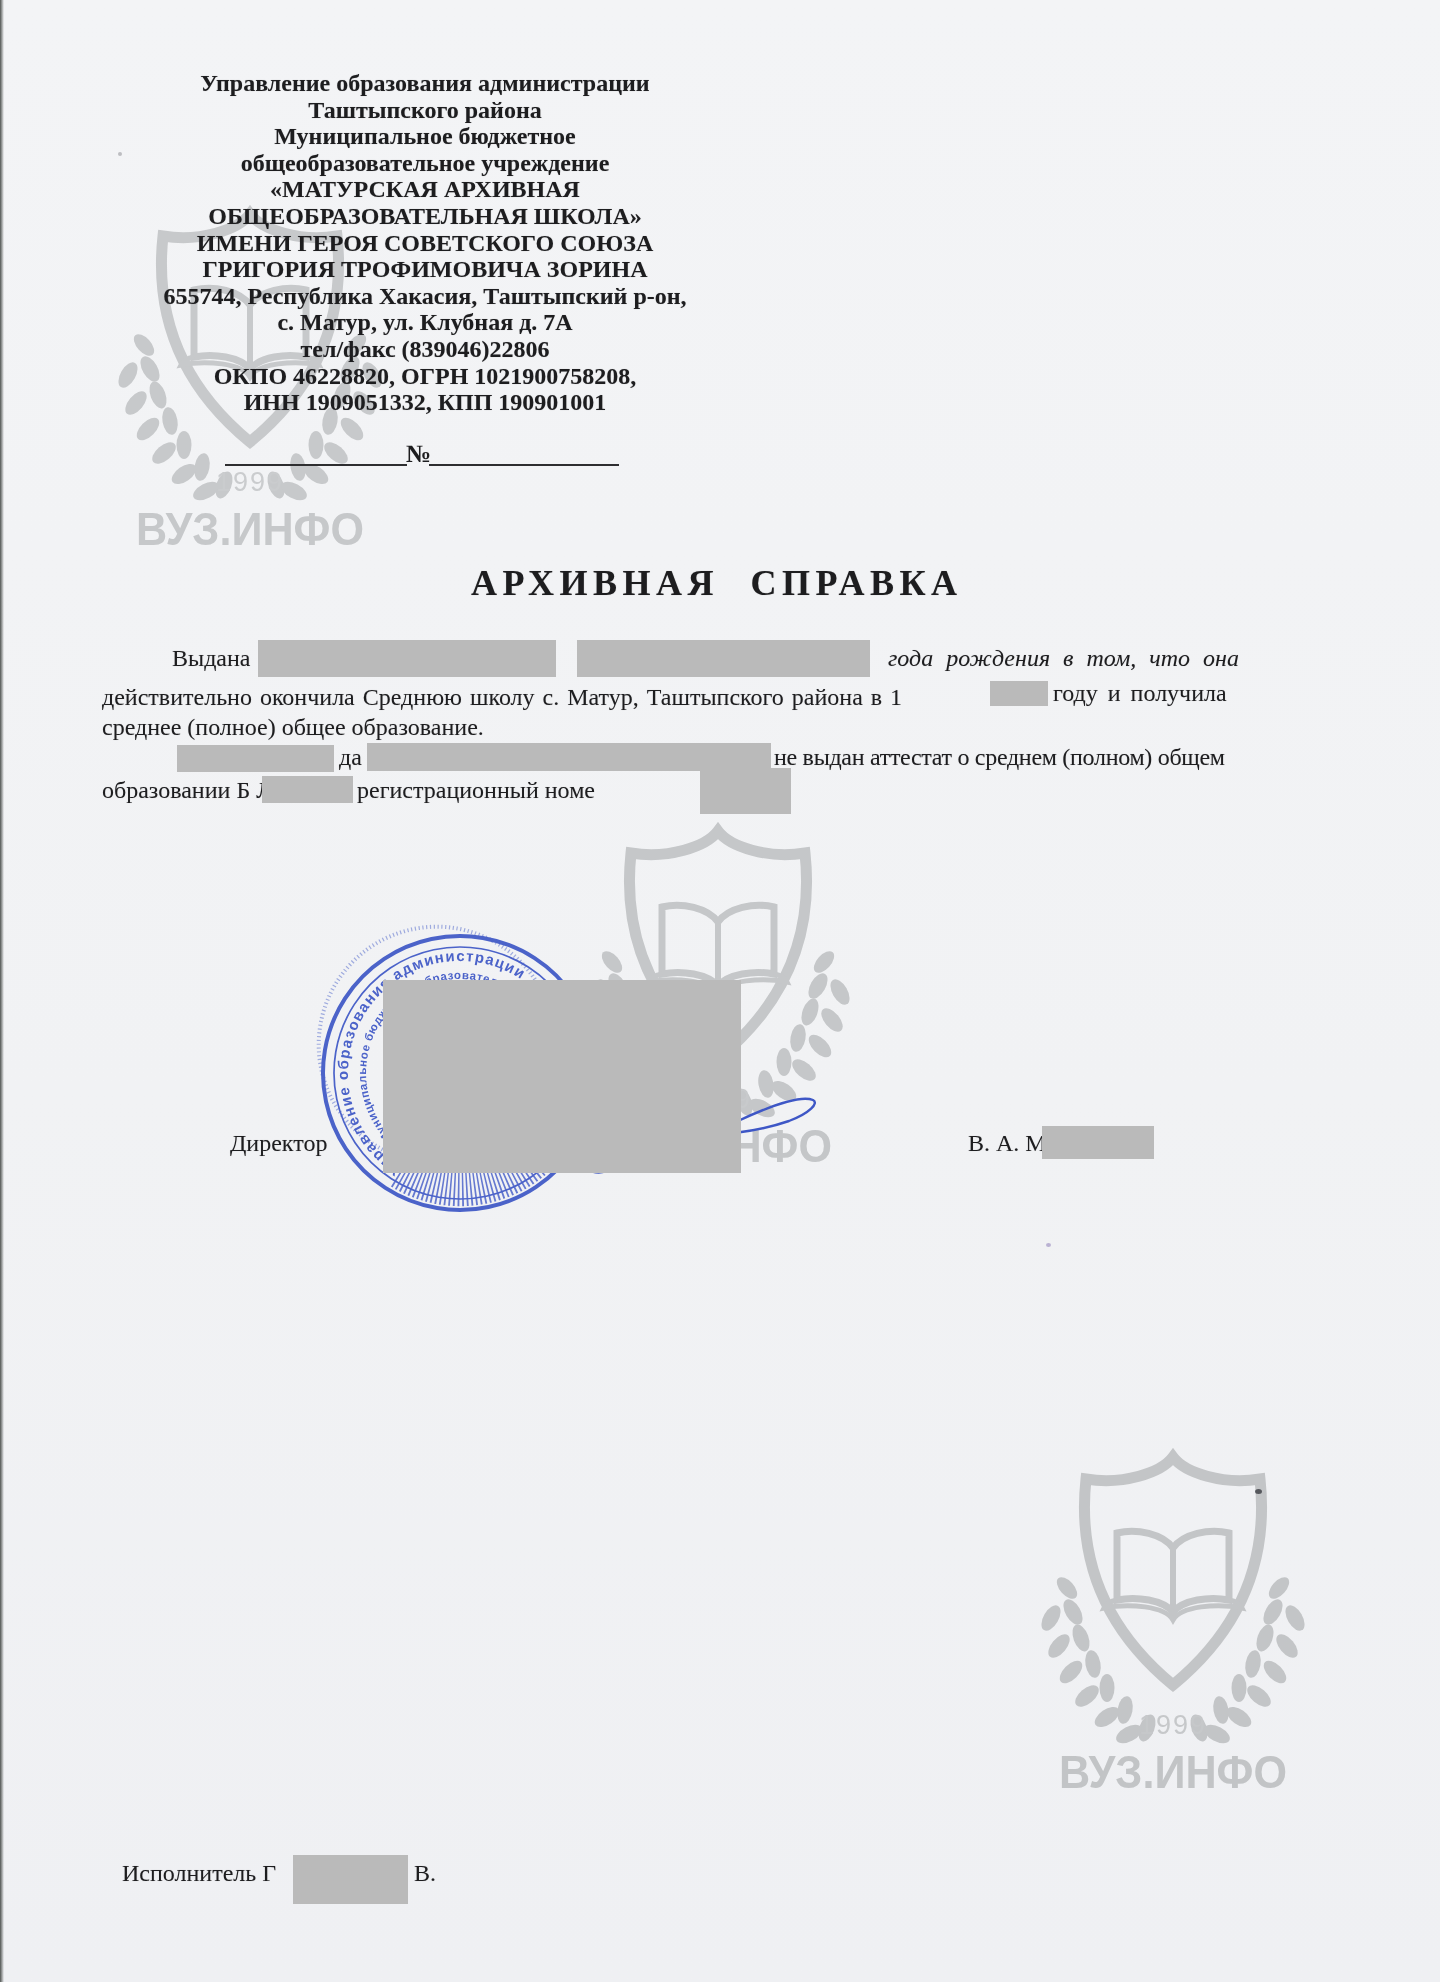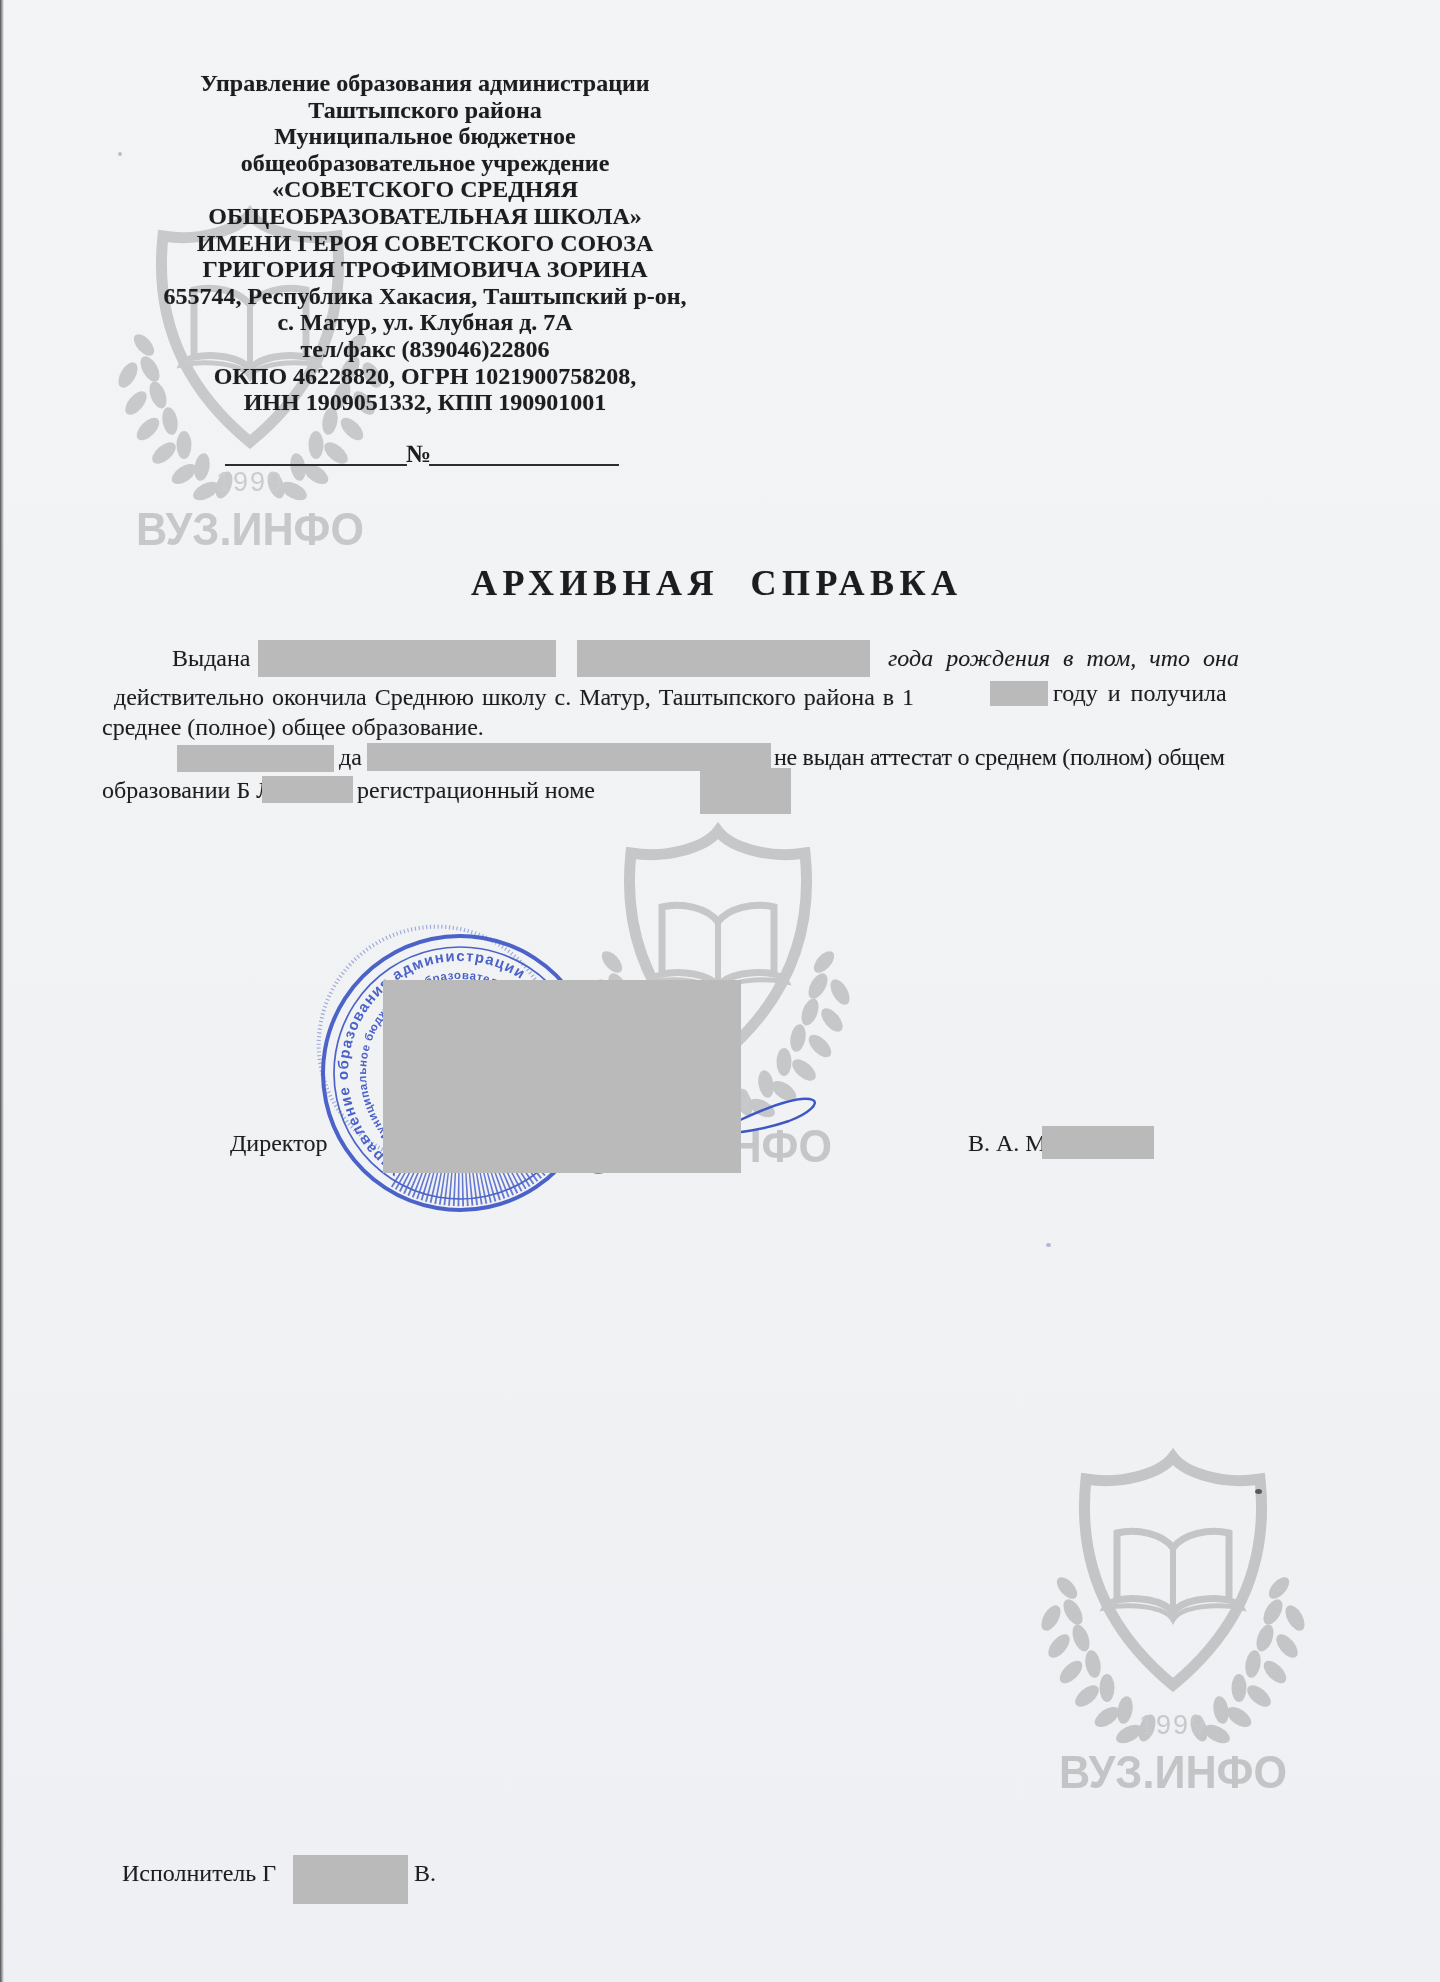--- a/index.html
+++ b/index.html
@@ -118,41 +118,41 @@
     </svg>
   <svg class="wm three" viewBox="0 0 300 345">
       <use href="#wm-logo"></use>
     </svg>
 
   <div class="letterhead">
     <div>Управление образования администрации</div>
     <div>Таштыпского района</div>
     <div>Муниципальное бюджетное</div>
     <div>общеобразовательное учреждение</div>
-    <div>«СОВЕТСКОГО СРЕДНЯЯ</div>
+    <div>«МАТУРСКАЯ АРХИВНАЯ</div>
     <div>ОБЩЕОБРАЗОВАТЕЛЬНАЯ ШКОЛА»</div>
     <div>ИМЕНИ ГЕРОЯ СОВЕТСКОГО СОЮЗА</div>
     <div>ГРИГОРИЯ ТРОФИМОВИЧА ЗОРИНА</div>
     <div>655744, Республика Хакасия, Таштыпский р-он,</div>
     <div>с. Матур, ул. Клубная д. 7А</div>
     <div>тел/факс (839046)22806</div>
     <div>ОКПО 46228820, ОГРН 1021900758208,</div>
     <div>ИНН 1909051332, КПП 190901001</div>
   </div>
 
   <div class="no-label">№</div>
   <div class="u-line l1"></div>
   <div class="u-line l2"></div>
 
   <div class="doc-title">АРХИВНАЯ СПРАВКА</div>
 
   <div>
     <span class="bodyline" style="left:172px;top:643px;word-spacing:6px;">Выдана Д</span>
     <span class="bodyline" style="left:888px;top:643px;word-spacing:7px;font-style:italic;">года рождения в том, что она</span>
-    <span class="bodyline" style="left:102px;top:682px;word-spacing:2px;margin-left:12px;">действительно окончила Среднюю школу с. Матур, Таштыпского района в 1</span>
+    <span class="bodyline" style="left:102px;top:682px;word-spacing:2px;">действительно окончила Среднюю школу с. Матур, Таштыпского района в 1</span>
     <span class="bodyline" style="left:1053px;top:678px;word-spacing:4px;">году и получила</span>
     <span class="bodyline" style="left:102px;top:712px;">среднее (полное) общее образование.</span>
     <span class="bodyline" style="left:339px;top:742px;">да</span>
     <span class="bodyline" style="left:774px;top:742px;letter-spacing:-0.3px;">не выдан аттестат о среднем (полном) общем</span>
     <span class="bodyline" style="left:102px;top:775px;">образовании Б Л</span>
     <span class="bodyline" style="left:357px;top:775px;">регистрационный номе</span>
   </div>
 
   <svg class="stamp" viewBox="0 0 300 300">
     <g transform="rotate(-12 150 150)">

